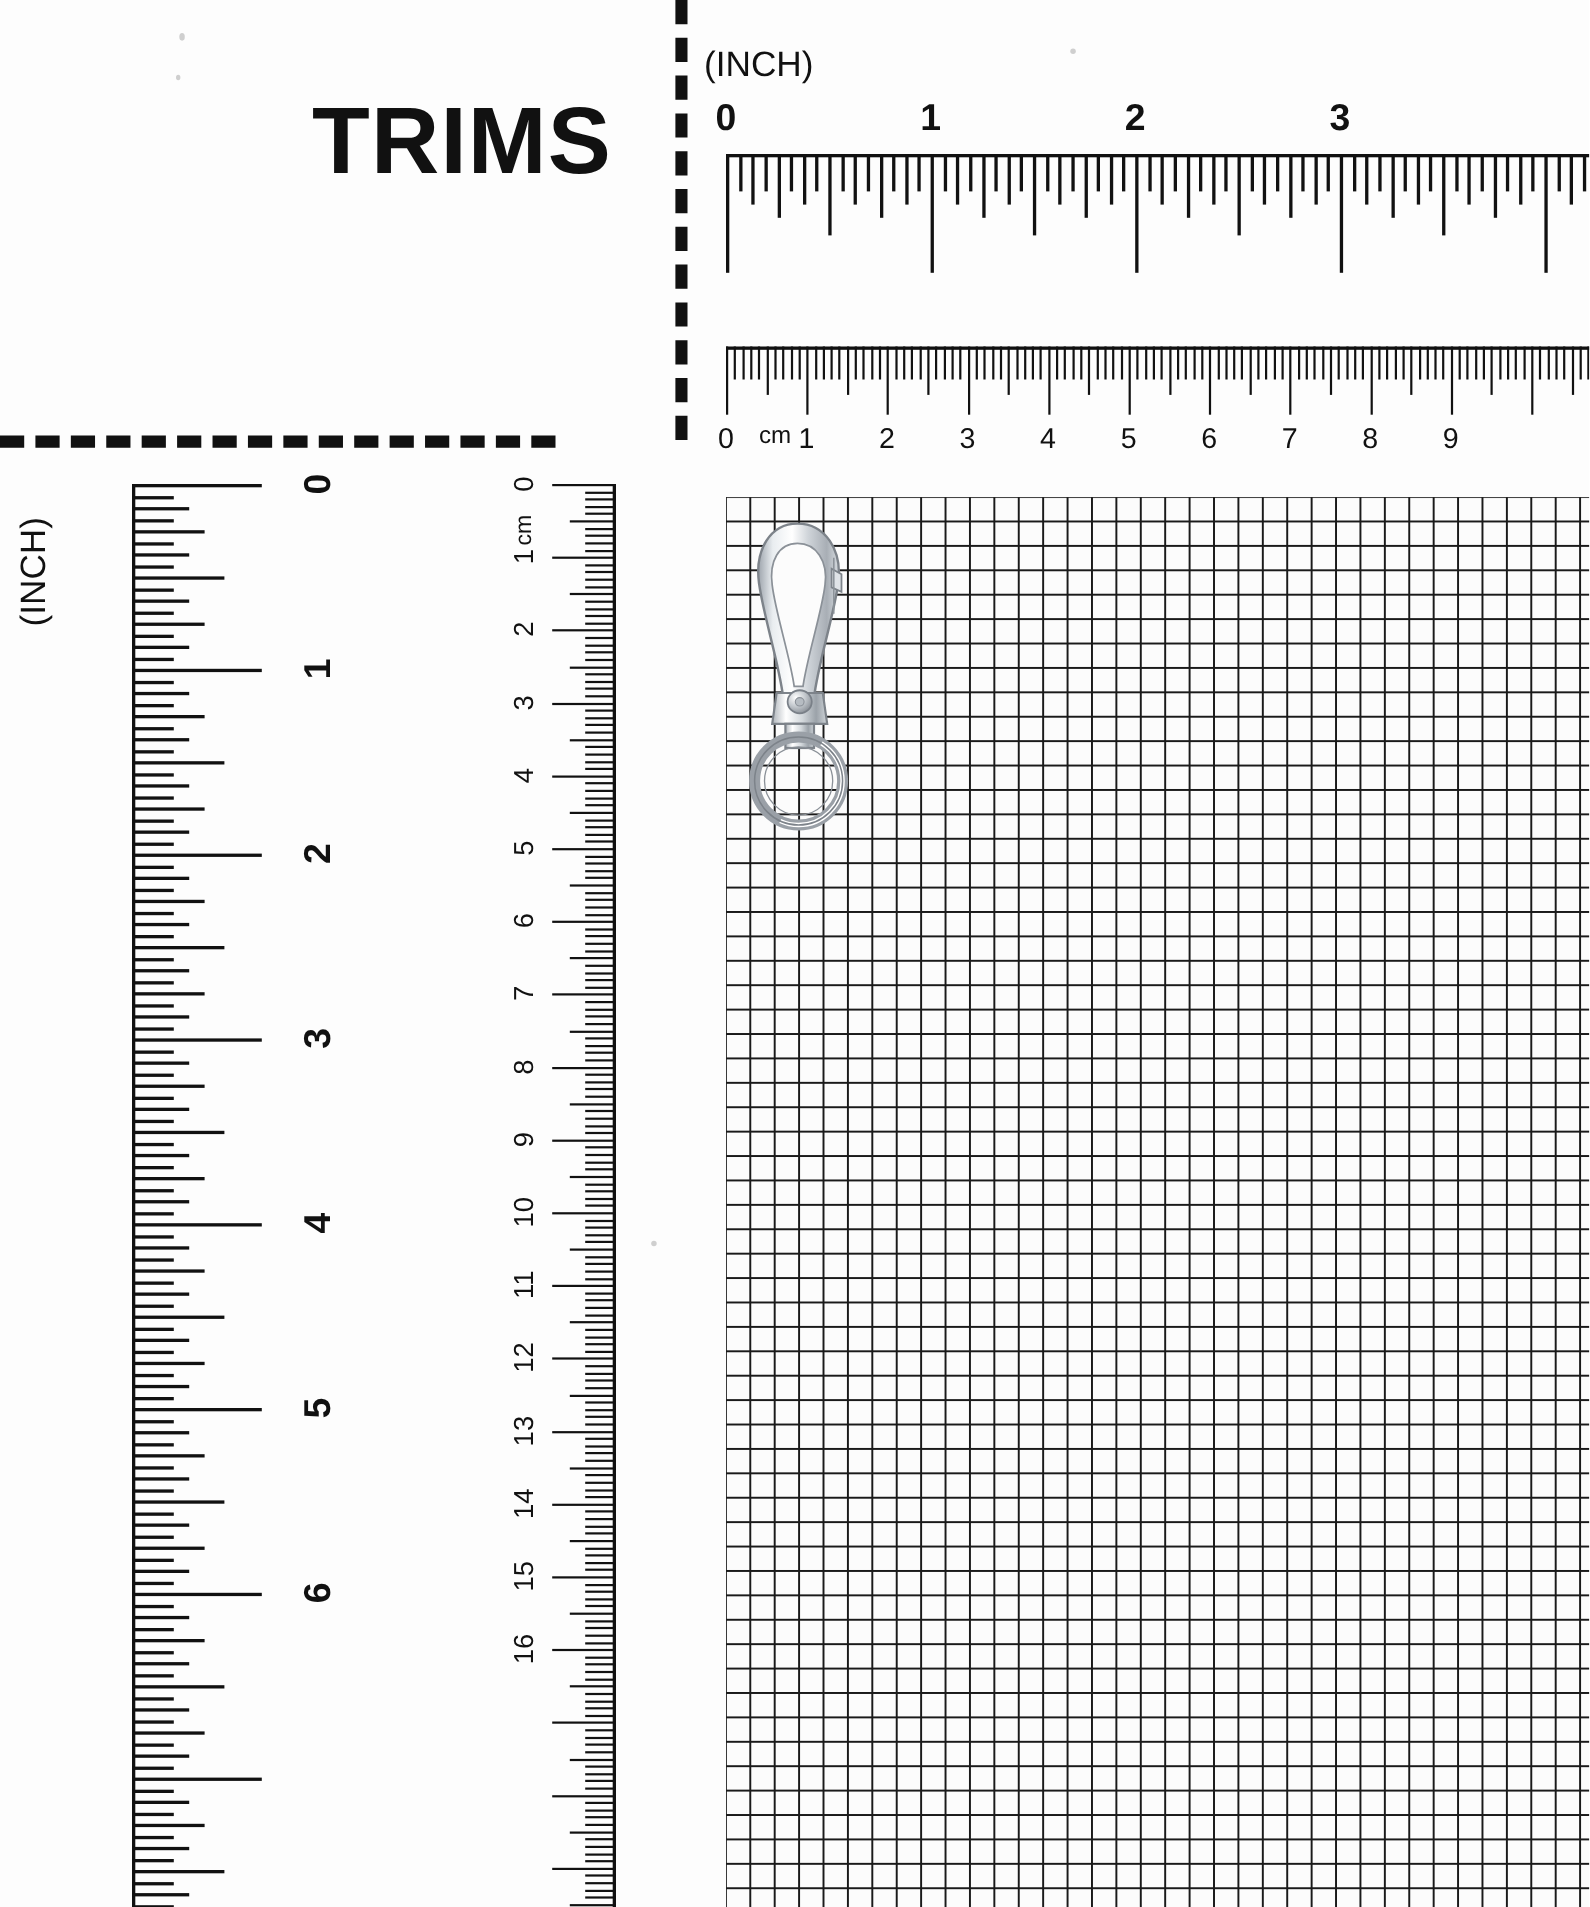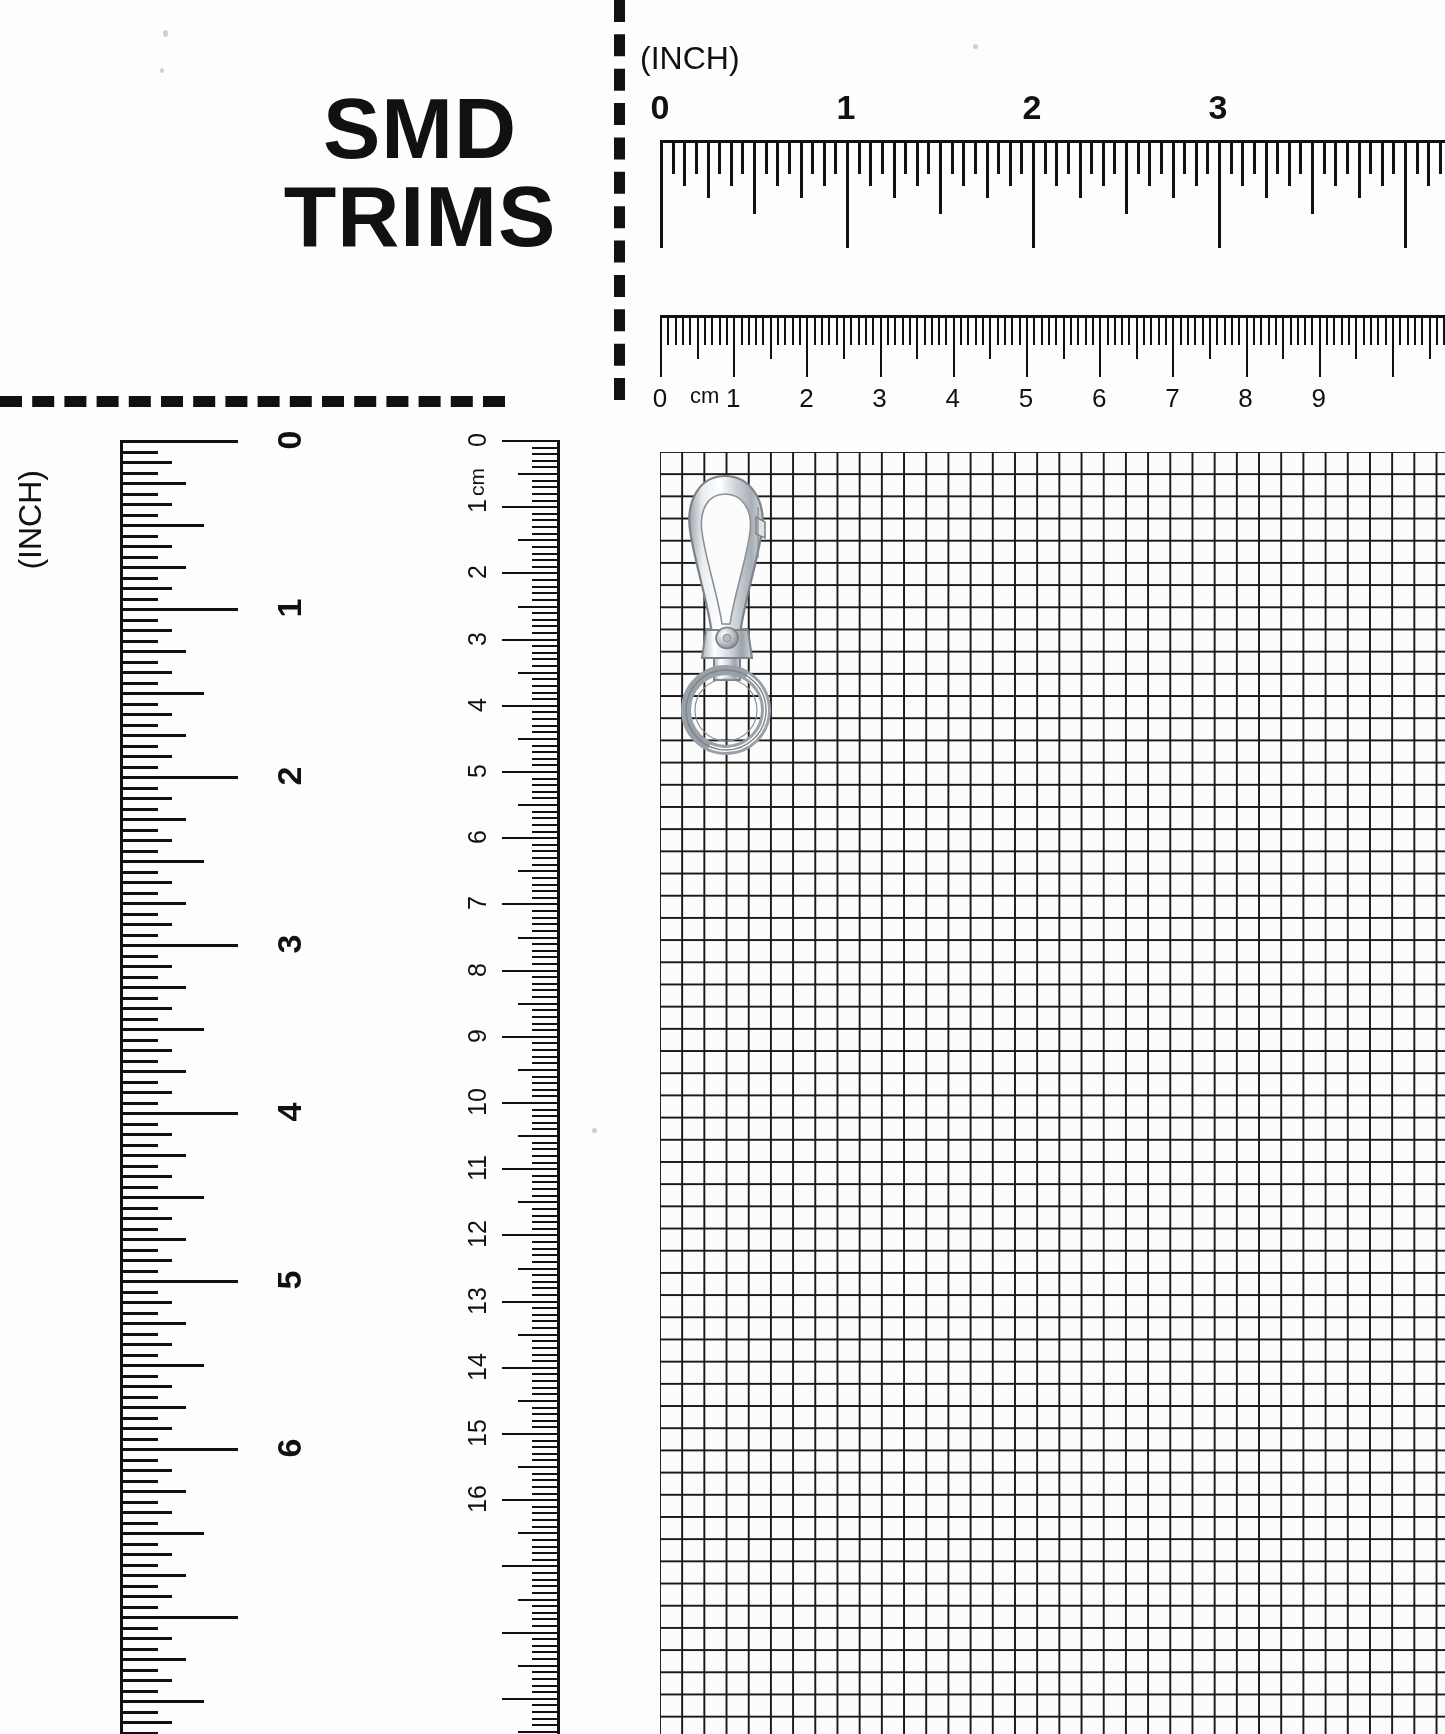--- a/index.html
+++ b/index.html
@@ -228,21 +228,20 @@
     background: #cfcfcf;
     border-radius: 50%;
   }
 </style>
 </head>
 <body>
 
 <div id="page">
 
   <div id="brand">
-    <span>SMD</span>
     <span class="l2">TRIMS</span>
   </div>
 
   <div class="dash-v" style="left:614px; top:0px; height:400px;"></div>
   <div class="dash-h" style="left:0px; top:396px; width:505px;"></div>
 
   <div id="top-inch-label">(INCH)</div>
   <div id="top-inch">
     <div class="base"></div>
   <div class="tick" style="left: 0px; height: 108px;"></div>

